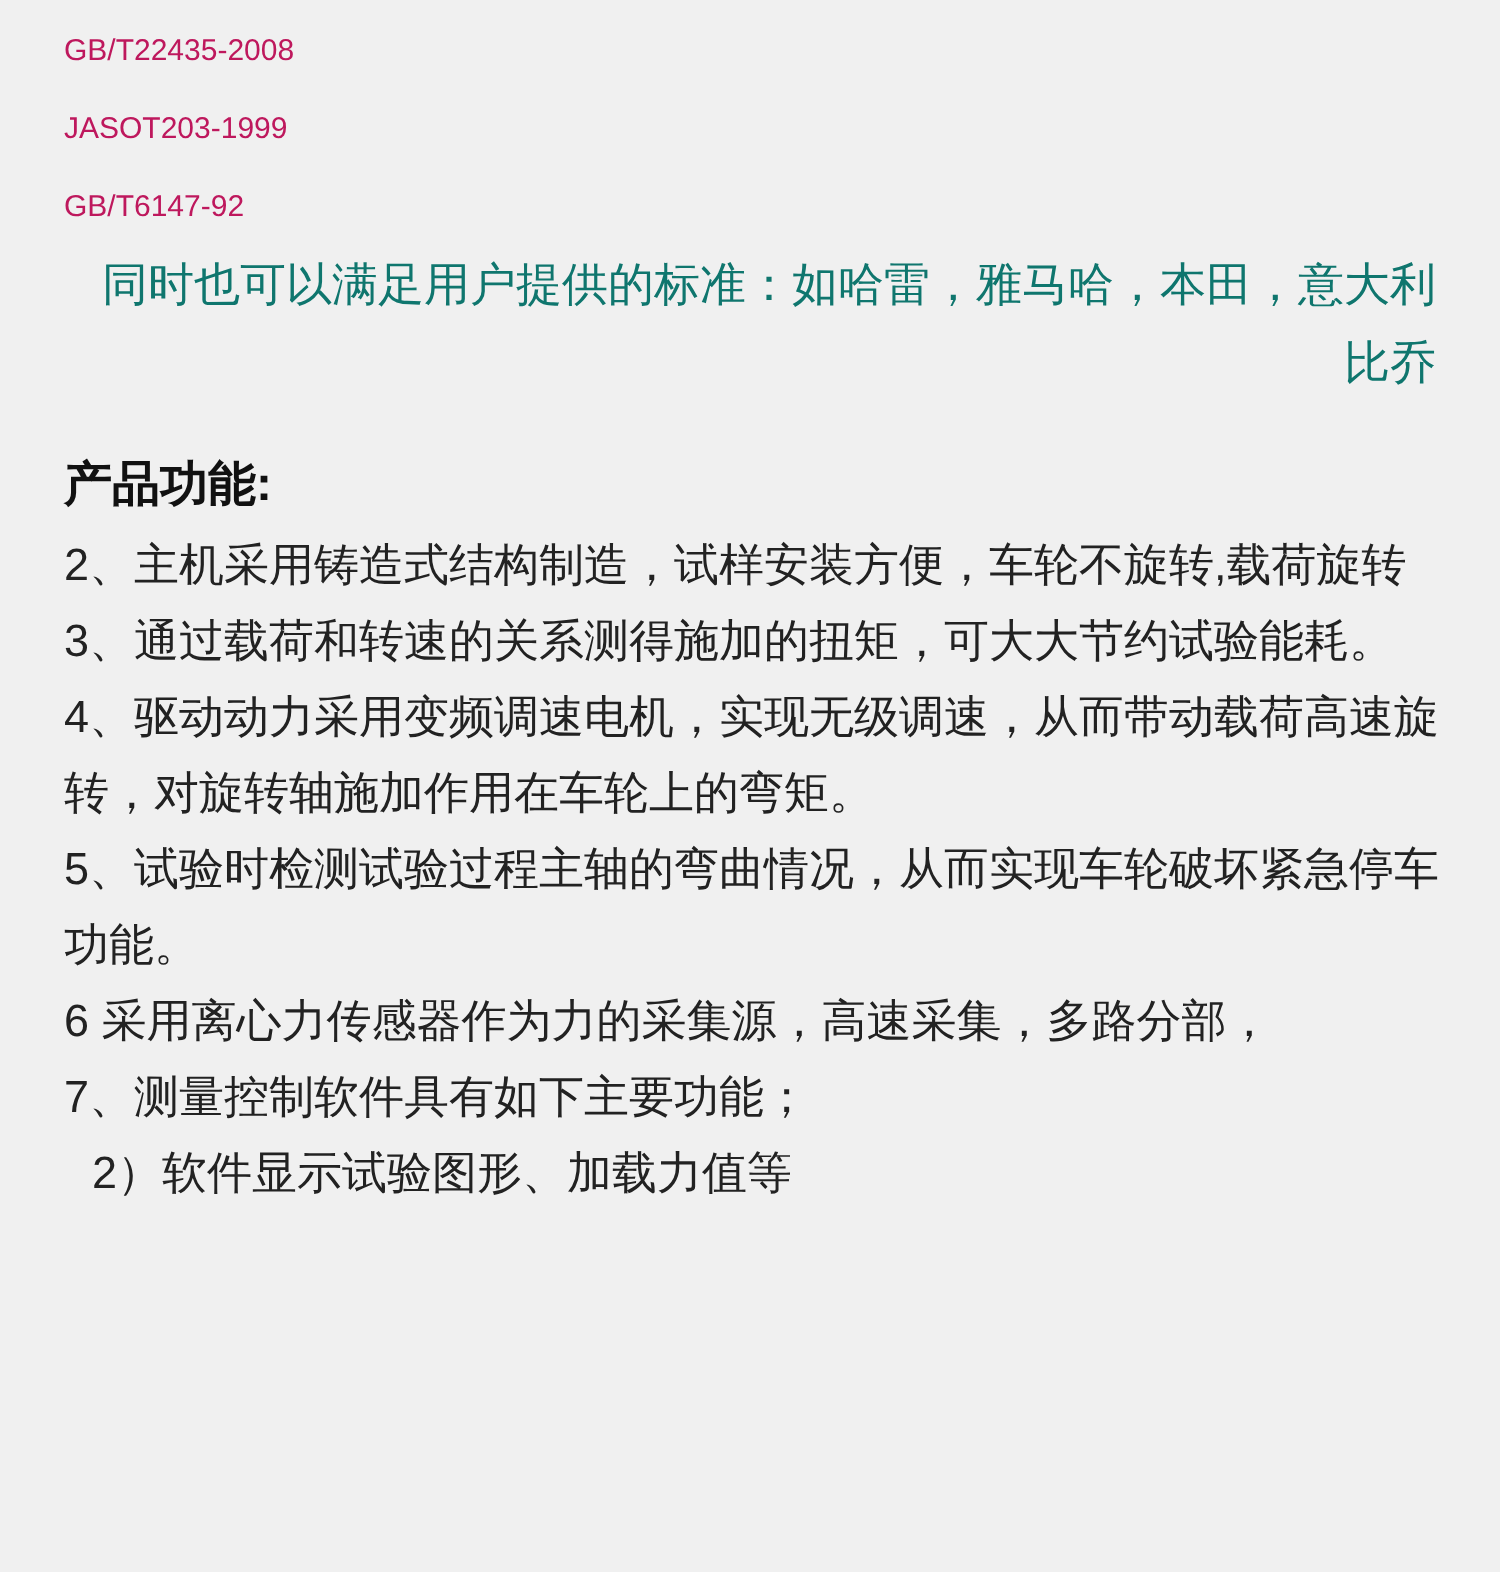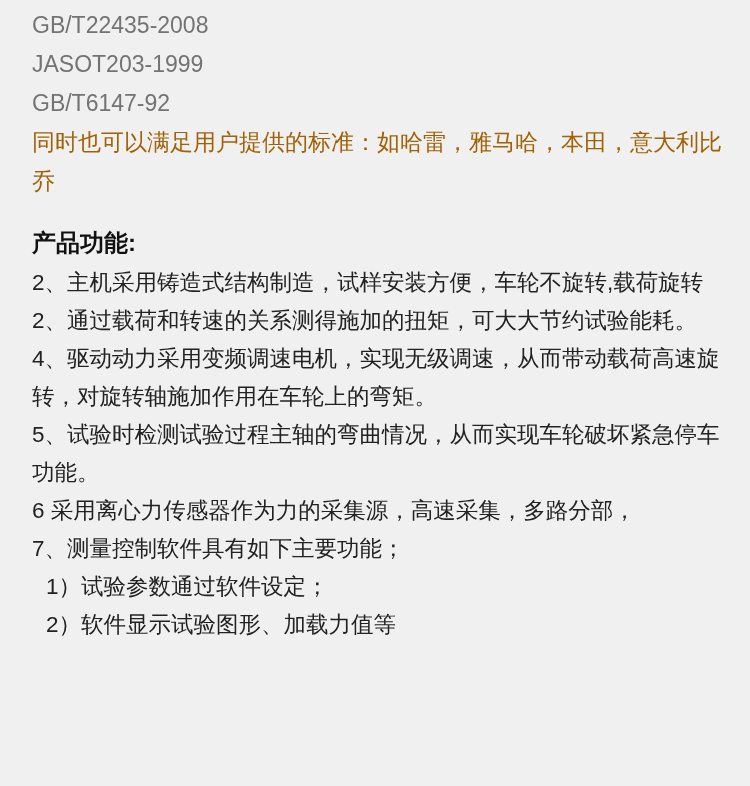--- a/index.html
+++ b/index.html
@@ -15,30 +15,31 @@
     overflow: hidden;
   }
   .page {
     width: 750px;
     height: 786px;
     box-sizing: border-box;
     padding: 6px 20px 0 32px;
     background: #f0f0f0;
   }
   .std-line {
-    font-size: 23px;
+    font-size: 15px;
     line-height: 39px;
-    color: #737373;
+    color: #be185d;
     white-space: nowrap;
   }
   .para {
     font-size: 23px;
     line-height: 39px;
-    color: #a16207;
-    margin: 0;
+    color: #0f766e;
+    margin: 12px;
+    text-align: right;
   }
   .para-standards {
     margin-top: 0;
   }
   .section-title {
     font-size: 24px;
     font-weight: bold;
     line-height: 39px;
     color: #111111;
     margin-top: 22px;
@@ -70,22 +71,21 @@
     <div class="std-line">JASOT203-1999</div>
     <div class="std-line">GB/T6147-92</div>
   </div>
 
   <p class="para para-standards">同时也可以满足用户提供的标准：如哈雷，雅马哈，本田，意大利比乔</p>
 
   <div class="section-title">产品功能:</div>
 
   <ul class="feature-list">
     <li class="feature-item">2、主机采用铸造式结构制造，试样安装方便，车轮不旋转,载荷旋转</li>
-    <li class="feature-item">2、通过载荷和转速的关系测得施加的扭矩，可大大节约试验能耗。</li>
+    <li class="feature-item">3、通过载荷和转速的关系测得施加的扭矩，可大大节约试验能耗。</li>
     <li class="feature-item">4、驱动动力采用变频调速电机，实现无级调速，从而带动载荷高速旋转，对旋转轴施加作用在车轮上的弯矩。</li>
     <li class="feature-item">5、试验时检测试验过程主轴的弯曲情况，从而实现车轮破坏紧急停车功能。</li>
     <li class="feature-item">6  采用离心力传感器作为力的采集源，高速采集，多路分部，</li>
     <li class="feature-item">7、测量控制软件具有如下主要功能；</li>
-    <li class="feature-item sub">1）试验参数通过软件设定；</li>
     <li class="feature-item sub">2）软件显示试验图形、加载力值等</li>
   </ul>
 
 </div>
 
 </body></html>

